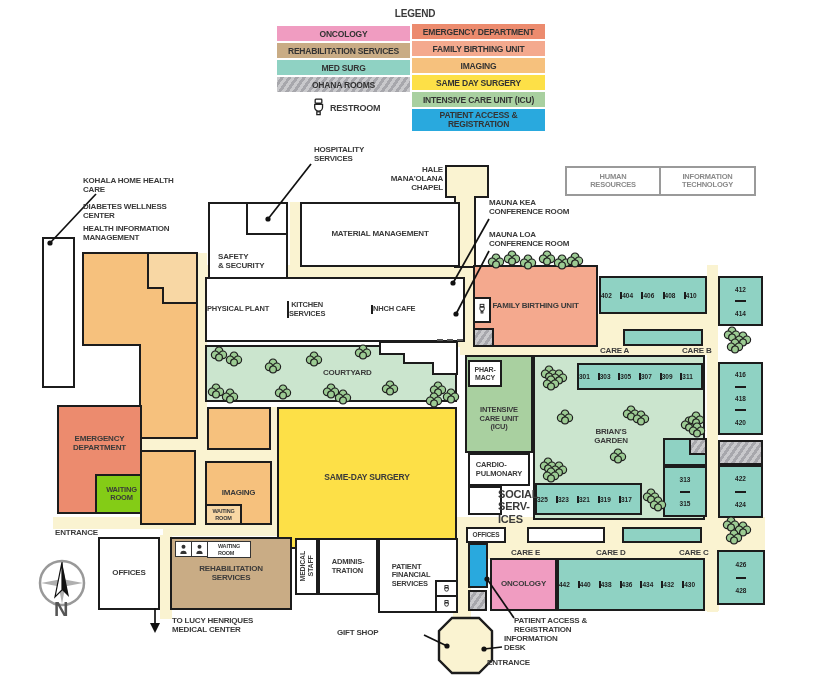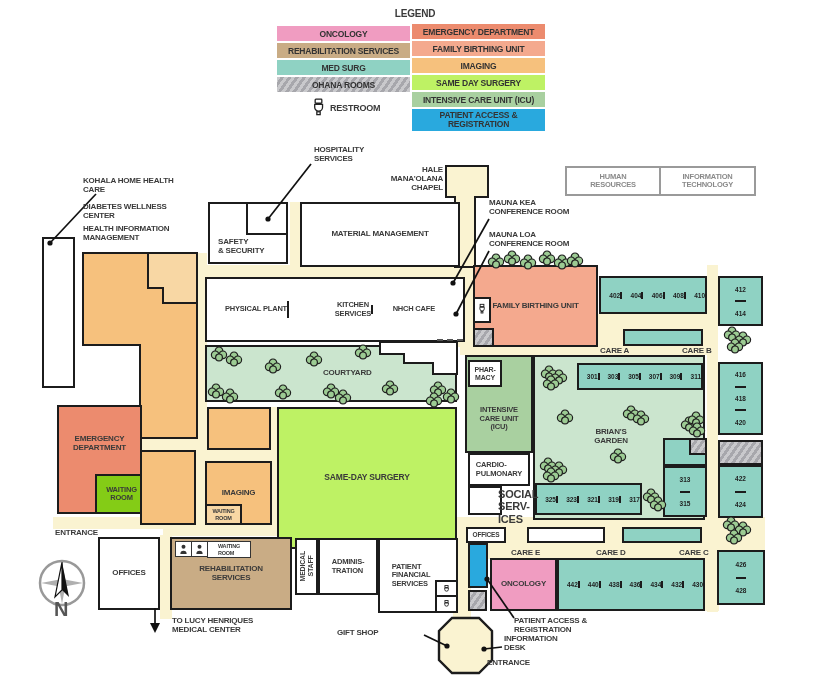--- a/index.html
+++ b/index.html
@@ -10,29 +10,29 @@
   .grayb{border-color:#9a9a9a}
   .corridor{position:absolute;background:#FAF3D1}
   .lbl{position:absolute;font-weight:bold;font-size:8px;line-height:1.12;color:#3a3a3a;
        white-space:pre-line;letter-spacing:-0.2px;text-align:left}
   .rlbl{font-weight:bold;font-size:8px;line-height:1.12;color:#3a3a3a;white-space:pre-line;
         letter-spacing:-0.2px;text-align:center}
   .graytxt{color:#8a8a8a}
   .s75{font-size:7.5px}.s7{font-size:7px}.s65{font-size:6.5px}.s55{font-size:5.5px}.s9{font-size:8.5px}
   .num{font-weight:bold;font-size:6.5px;color:#1e1e1e}
   .row{display:flex;padding:0}
-  .row>div{flex:1;border-left:2px solid #1c1c1c;display:flex;align-items:center;justify-content:flex-end}
+  .row>div{flex:1;border-left:2px solid #1c1c1c;display:flex;align-items:center;justify-content:flex-start}
   .row>div:first-child{border-left:none}
   .col{display:flex;flex-direction:column;padding:0}
   .col>div{flex:1;border-top:2px solid #1c1c1c;display:flex;align-items:center;justify-content:center}
   .col>div:first-child{border-top:none}
   .hatch{background:repeating-linear-gradient(125deg,#c9c9cc 0 3px,#a7a7ac 3px 6px)}
   .c-onc{background:#F09CC1}.c-ed{background:#EC8B6E}.c-edw{background:#84cc16}
   .c-reh{background:#C9AC85}.c-fbu{background:#F4A98E}.c-teal{background:#8FD2C3}
-  .c-img{background:#F6C17D}.c-imgw{background:#F8D7A4}.c-sds{background:#bef264}
+  .c-img{background:#F6C17D}.c-imgw{background:#F8D7A4}.c-sds{background:#fde047}
   .c-icu{background:#A9D0A0}.c-blue{background:#29A9DE}.c-grn{background:#CBE5CE}
   .leg{position:absolute;width:133px;height:15px;display:flex;align-items:center;justify-content:center;
        font-weight:bold;font-size:8.5px;color:#333;letter-spacing:-0.2px;text-align:center;white-space:pre-line}
   .vert{writing-mode:vertical-rl;transform:rotate(180deg)}
   svg.layer{position:absolute;left:0;top:0;pointer-events:none}
   .tree{fill:#9CCB93;stroke:#1f1f1f;stroke-width:1.2}
   .ptr{stroke:#111;stroke-width:1.7;fill:none}
   .dot{fill:#111}
 </style>
 </head>
@@ -94,21 +94,21 @@
     <span class="rlbl s75 graytxt">HUMAN
 RESOURCES</span>
   </div>
   <div class="room grayb" style="left:659px;top:166px;width:97px;height:30px">
     <span class="rlbl s75 graytxt">INFORMATION
 TECHNOLOGY</span>
   </div>
 
   <div class="room" style="left:42px;top:237px;width:33px;height:151px"></div>
 
-  <div class="room" style="left:208px;top:202px;width:80px;height:62px;justify-content:flex-start;align-items:flex-end">
+  <div class="room" style="left:208px;top:202px;width:80px;height:77px;justify-content:flex-start;align-items:flex-end">
     <div style="position:absolute;top:0;right:0;width:38px;height:29px;border-left:2px solid #1c1c1c;border-bottom:2px solid #1c1c1c"></div>
     <span class="rlbl" style="text-align:left;margin:0 0 6px 8px">SAFETY
 &amp; SECURITY</span>
   </div>
 
   <div class="room" style="left:300px;top:202px;width:160px;height:65px">
     <span class="rlbl">MATERIAL MANAGEMENT</span>
   </div>
 
   <div class="room row" style="left:205px;top:277px;width:260px;height:65px">

